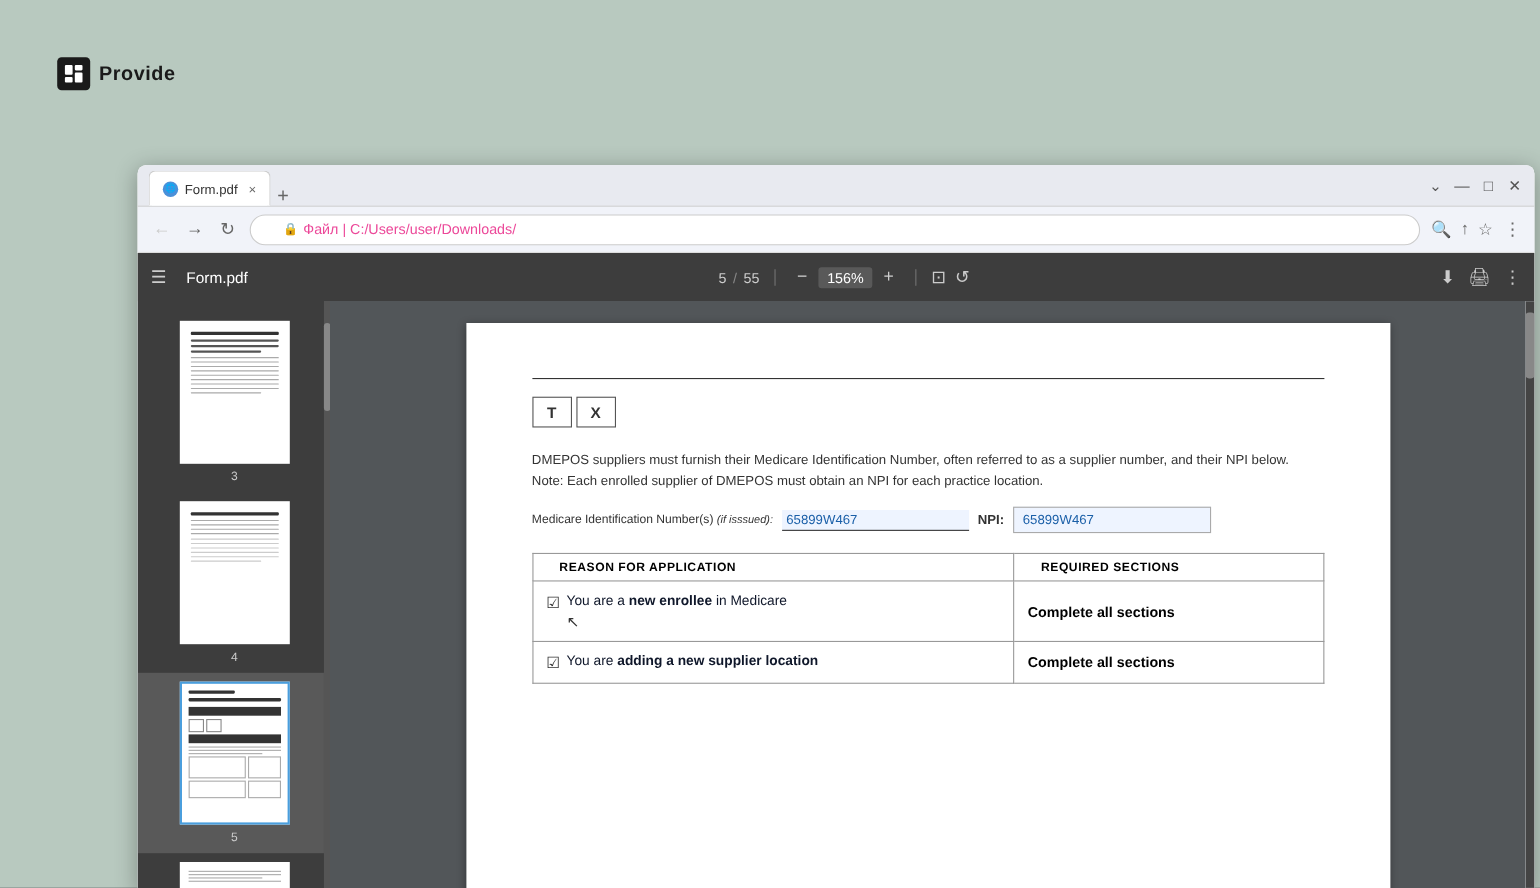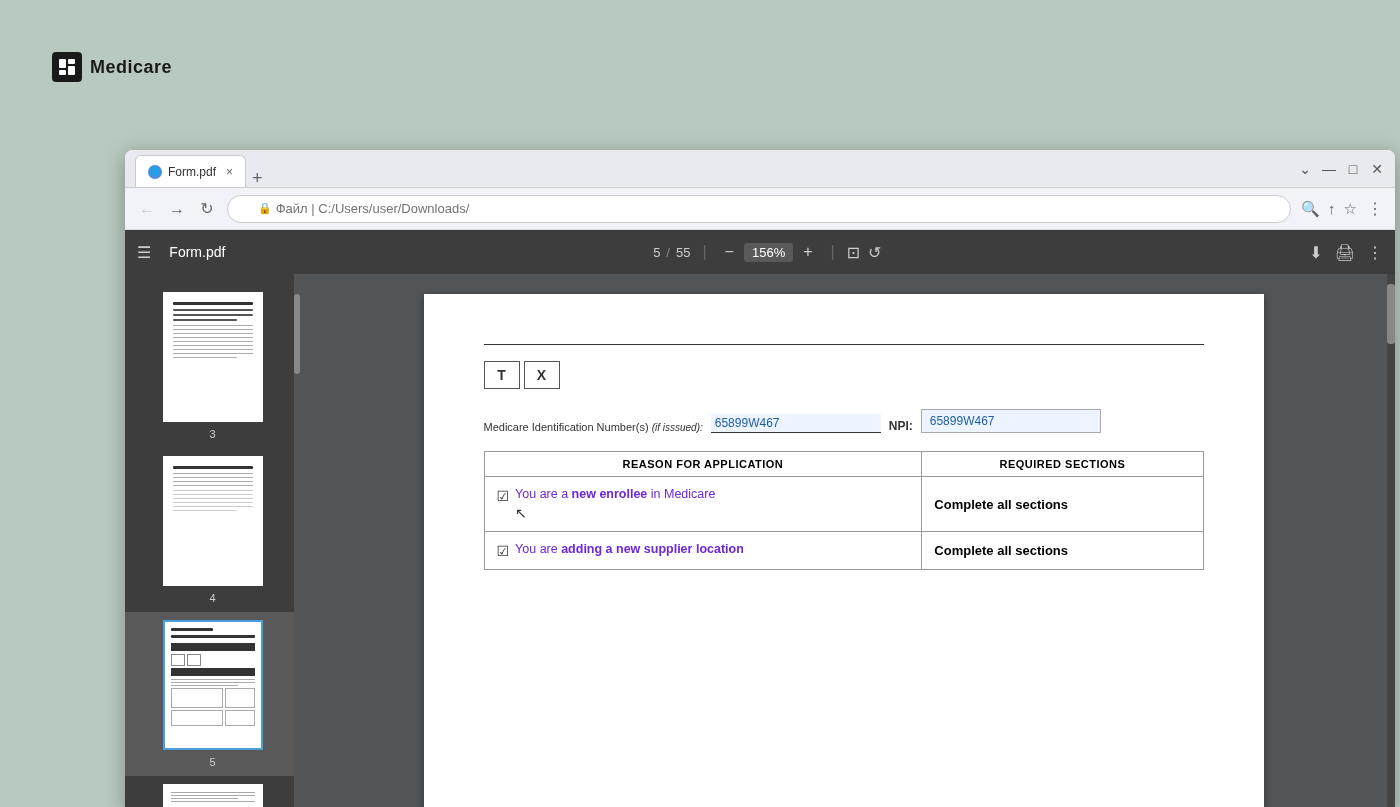--- a/index.html
+++ b/index.html
@@ -154,21 +154,21 @@
       align-items: center;
       position: relative;
     }
     .address-icon {
       color: #666;
       font-size: 11px;
       margin-right: 4px;
     }
     .address-text {
       font-size: 13px;
-      color: #737373;
+      color: #ec4899;
     }
     .address-actions {
       display: flex;
       gap: 8px;
       align-items: center;
       color: #666;
       font-size: 15px;
     }
     .address-action-btn {
       cursor: pointer;
@@ -377,21 +377,21 @@
       color: #333;
     }
     .check-section-text {
       font-size: 12px;
       color: #333;
       line-height: 1.6;
       margin-bottom: 14px;
     }
     .field-row {
       display: flex;
-      align-items: flex-end;
+      align-items: center;
       gap: 8px;
       margin-bottom: 18px;
     }
     .field-label {
       font-size: 11px;
       color: #333;
       flex-shrink: 0;
     }
     .field-label em {
       font-style: italic;
@@ -425,21 +425,21 @@
       width: 100%;
       border-collapse: collapse;
       margin-top: 8px;
     }
     .app-table th {
       background: none;
       font-size: 11px;
       font-weight: bold;
       text-transform: uppercase;
       padding: 6px 24px;
-      text-align: center;
+      text-align: left;
       letter-spacing: 0.5px;
       color: #000;
       border: 1px solid #999;
     }
     .app-table td {
       border: 1px solid #999;
       padding: 10px 12px;
       font-size: 12.5px;
       vertical-align: middle;
     }
@@ -447,21 +447,21 @@
       display: flex;
       align-items: flex-start;
       gap: 6px;
     }
     .checkbox-icon {
       font-size: 14px;
       color: #333;
       flex-shrink: 0;
       margin-top: 1px;
     }
-    .cell-text { font-size: 12.5px; color: #6d28d9; }
+    .cell-text { font-size: 12.5px; color: #0f172a; }
     .cell-text strong { font-weight: bold; }
     .required-text { font-weight: bold; font-size: 13px; }
     .cursor-arrow {
       color: #333;
       font-size: 14px;
       display: inline-block;
       margin-top: 4px;
     }
 
     
@@ -483,21 +483,21 @@
 
 <div class="pandadoc-logo">
   <div class="logo-icon">
     <svg width="20" height="20" viewBox="0 0 20 20">
       <rect x="2" y="2" width="7" height="9" rx="1" fill="white"></rect>
       <rect x="11" y="2" width="7" height="5" rx="1" fill="white"></rect>
       <rect x="11" y="9" width="7" height="9" rx="1" fill="white"></rect>
       <rect x="2" y="13" width="7" height="5" rx="1" fill="white"></rect>
     </svg>
   </div>
-  <span class="logo-text">Medicare</span>
+  <span class="logo-text">Provide</span>
 </div>
 
 <div class="browser-window">
 
   <div class="browser-titlebar">
     <div class="tab-area">
       <div class="tab-active">
         <div class="tab-favicon">🌐</div>
         <span>Form.pdf</span>
         <span class="tab-close">×</span>
@@ -647,20 +647,21 @@
         <hr class="pdf-separator">
 
 
 
         <div class="state-code-boxes">
           <div class="state-box">T</div>
           <div class="state-box">X</div>
         </div>
 
 
+        <p class="check-section-text">DMEPOS suppliers must furnish their Medicare Identification Number, often referred to as a supplier number, and their NPI below. Note: Each enrolled supplier of DMEPOS must obtain an NPI for each practice location.</p>
 
         <div class="field-row">
           <span class="field-label">
             <span>Medicare Identification Number(s)</span>
             <em>(if isssued):</em>
           </span>
           <div class="field-input" style="min-width:170px;display:inline-flex;align-items:center;">65899W467</div>
           <span class="npi-label">NPI:</span>
           <div class="field-input-npi" style="display:inline-flex;align-items:center;min-width:180px;">65899W467</div>
         </div>

